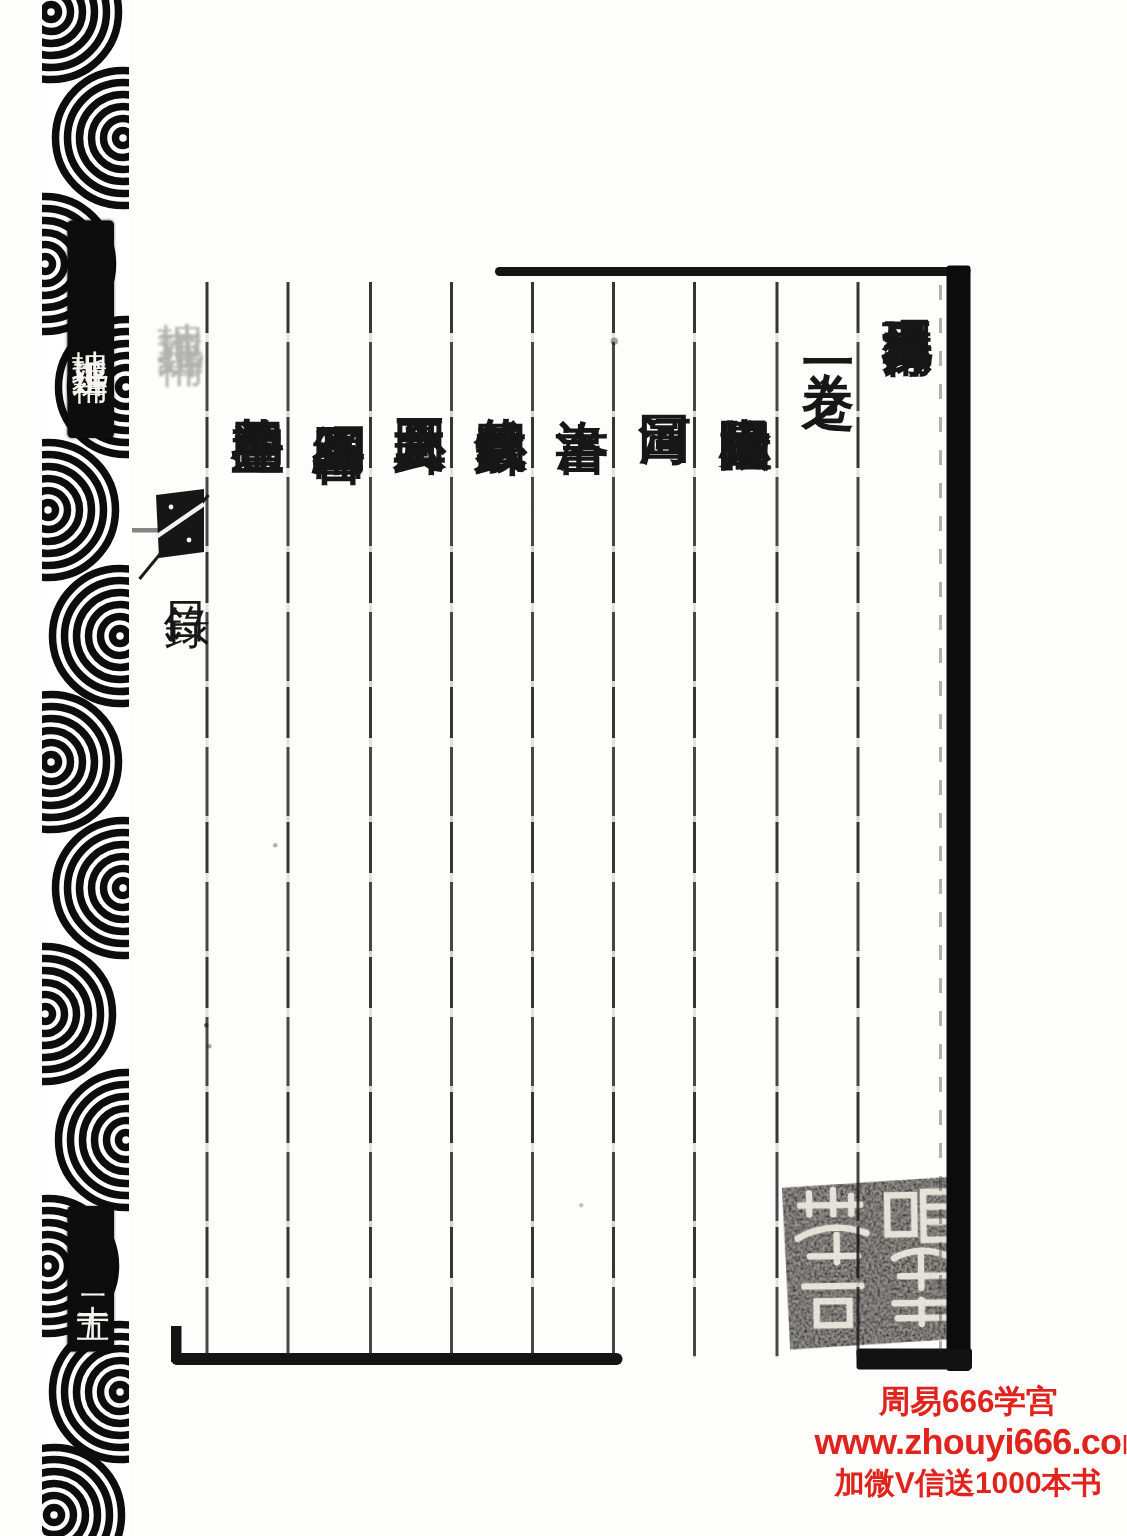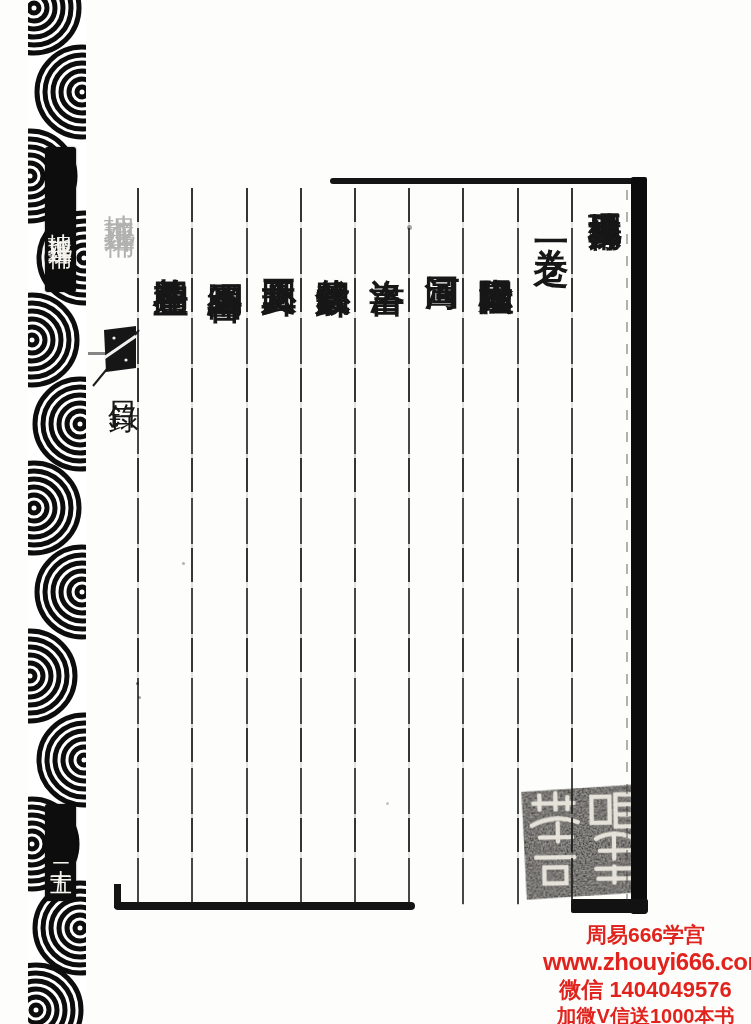--- a/index.html
+++ b/index.html
@@ -172,17 +172,16 @@
   <div id="col-e3" class="vcol toc-text">伏羲八卦圖</div>
   <div id="col-e4" class="vcol toc-text">文王八卦圖</div>
   <div id="col-e5" class="vcol toc-text">斗綱三合圖</div>
   <div id="col-e6" class="vcol toc-text">斗杓主運圖</div>
 
   <div id="specks"></div>
 
   <div id="watermark">
     <div id="wm-0" class="wm-line">周易666学宫</div>
     <div id="wm-1" class="wm-line">www.zhouyi666.com</div>
-    <div id="wm-2" class="wm-line">微信 1404049576</div>
     <div id="wm-3" class="wm-line">加微V信送1000本书</div>
   </div>
 
 </div>
 
 </body></html>

